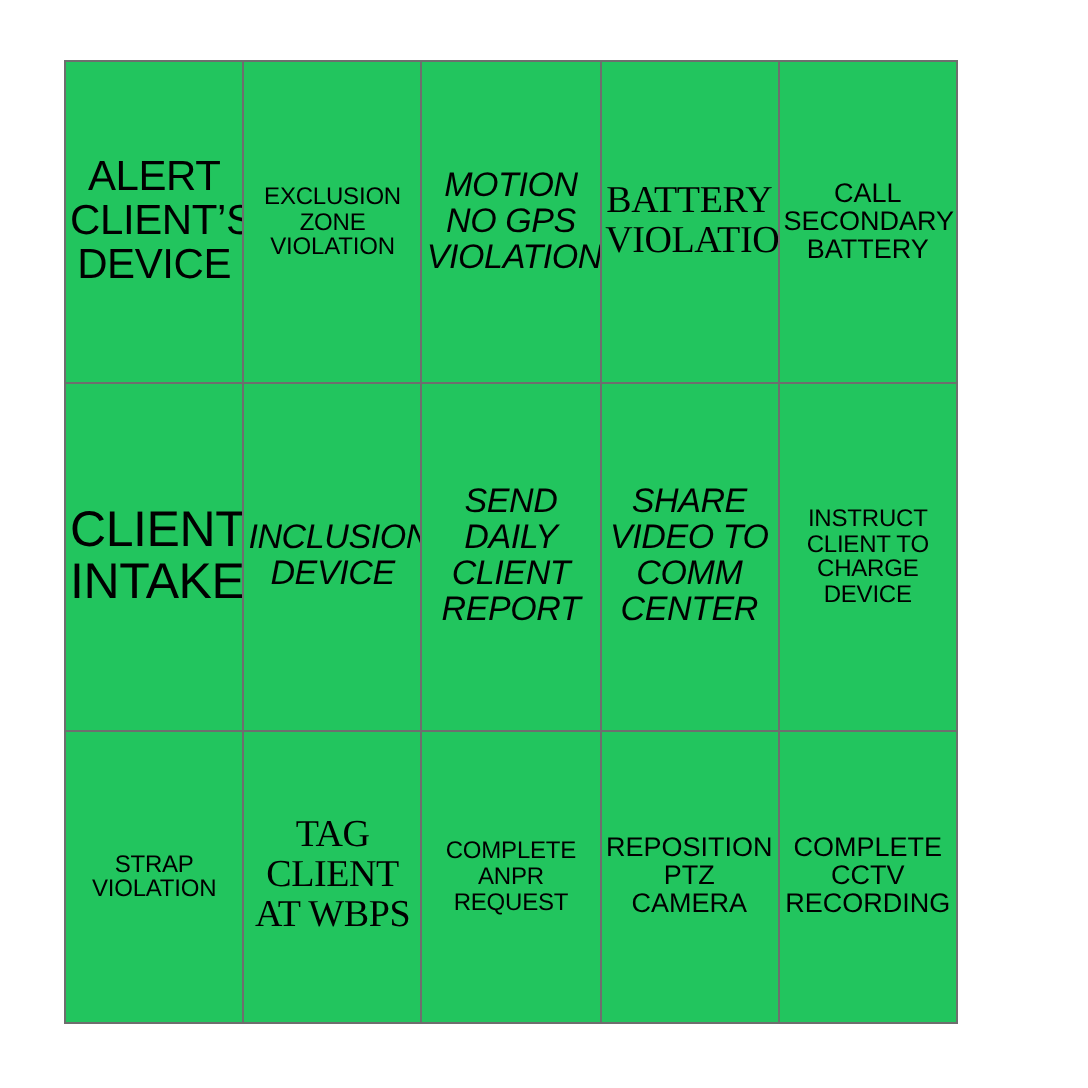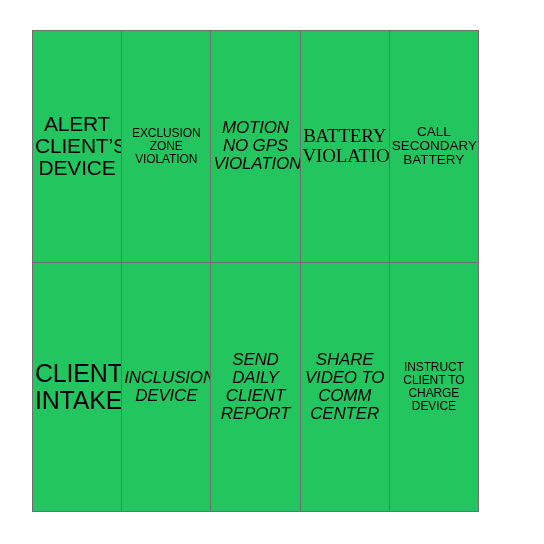--- a/index.html
+++ b/index.html
@@ -88,16 +88,32 @@
 VIDEO TO
 COMM
 CENTER</td>
         <td class="bingo-cell" data-size="s">INSTRUCT
 CLIENT TO
 CHARGE
 DEVICE</td>
       </tr>
 
 
+      <tr>
+        <td class="bingo-cell" data-size="s">STRAP
+VIOLATION</td>
+        <td class="bingo-cell" data-size="l">TAG
+CLIENT
+AT WBPS</td>
+        <td class="bingo-cell" data-size="s">COMPLETE
+ANPR
+REQUEST</td>
+        <td class="bingo-cell" data-size="xs">REPOSITION
+PTZ
+CAMERA</td>
+        <td class="bingo-cell" data-size="xs">COMPLETE
+CCTV
+RECORDING</td>
+      </tr>
 
     </tbody>
   </table>
 </div>
 
 </body></html>

